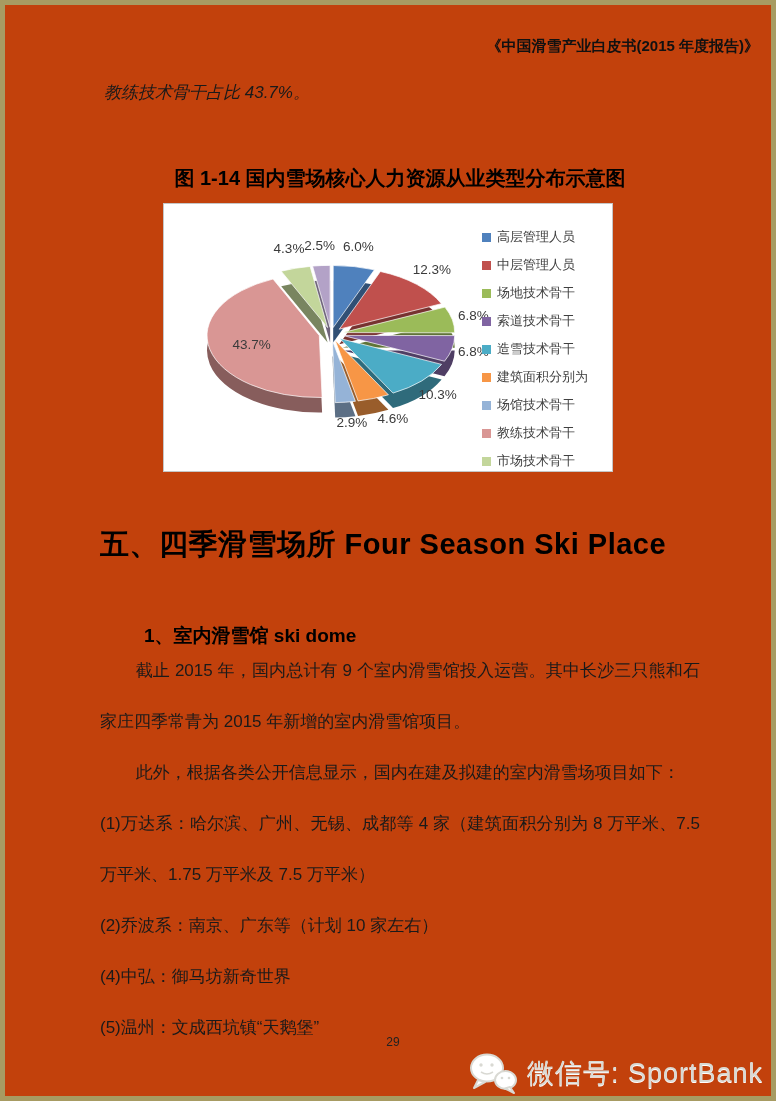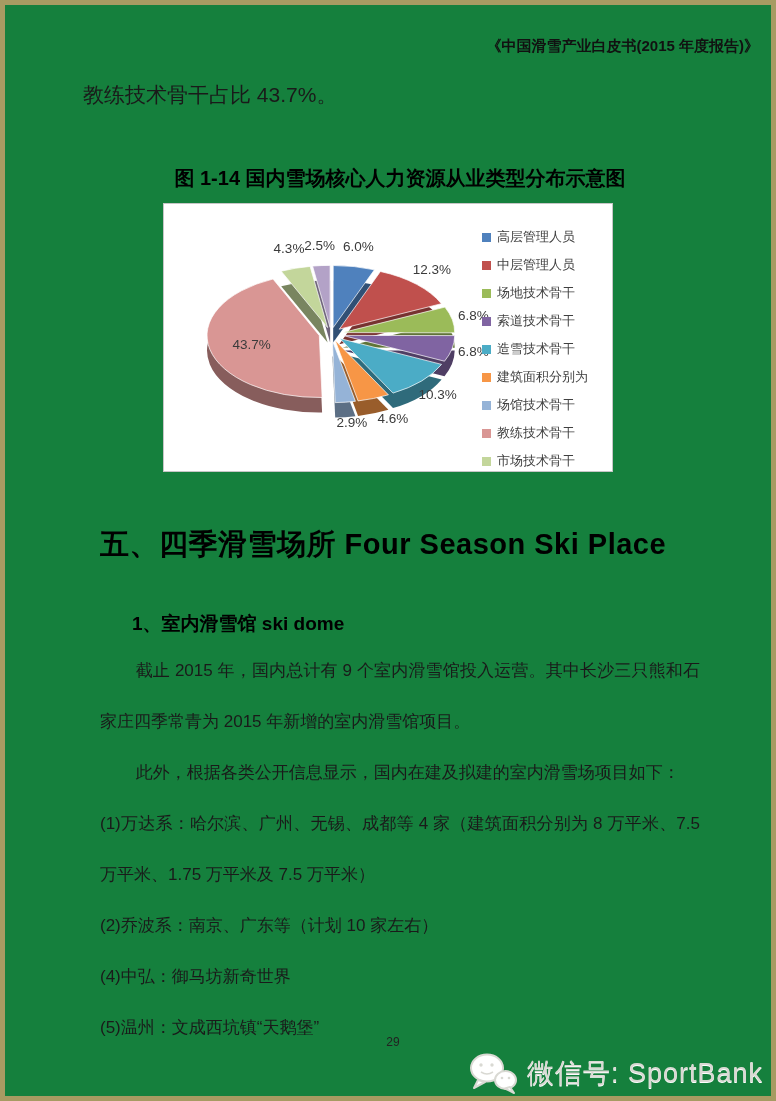--- a/index.html
+++ b/index.html
@@ -1,33 +1,33 @@
 <!DOCTYPE html>
 <html><head>
 <meta charset="utf-8">
 <style>
   html,body{margin:0;padding:0;background:#ffffff;}
   .page{
     position:relative;width:776px;height:1101px;box-sizing:border-box;
-    background:#15803d;border:5px solid #A79B62;overflow:hidden;
+    background:#c2410c;border:5px solid #A79B62;overflow:hidden;
     font-family:"Liberation Sans","DejaVu Sans",sans-serif;color:#1a1a1a;
   }
   .header{position:absolute;top:32px;right:12px;font-size:15px;font-weight:700;color:#111;}
-  .intro{position:absolute;top:76px;left:78px;font-size:21px;margin:0;}
+  .intro{position:absolute;top:76px;left:99px;font-size:17px;margin:0;font-style:italic;}
   .chart-title{position:absolute;top:160px;left:95px;width:600px;margin:0;
     text-align:center;font-size:20px;font-weight:700;color:#000;}
   .chart-box{position:absolute;left:158px;top:198px;width:448px;height:267px;
     border:1px solid #C6C6C6;background:#fff;}
   .chart-box svg.pie{position:absolute;left:0;top:0;}
   .legend{position:absolute;left:318px;top:24px;}
   .legend-item{display:flex;align-items:center;margin-bottom:10px;font-size:13px;color:#404040;white-space:nowrap;text-align:center;}
   .legend-swatch{width:9px;height:9px;margin-right:6px;flex:none;}
   .plabel{font-size:13.5px;fill:#3b3b3b;font-family:"Liberation Sans","DejaVu Sans",sans-serif;}
   .h1{position:absolute;top:520px;left:95px;margin:0;font-size:29px;font-weight:700;color:#000;letter-spacing:0.5px;}
-  .h2{position:absolute;top:606px;left:127px;margin:0;font-size:19px;font-weight:700;color:#000;}
+  .h2{position:absolute;top:606px;left:127px;margin:12px;font-size:19px;font-weight:700;color:#000;}
   .paras{position:absolute;top:640px;left:95px;width:600px;font-size:17px;line-height:51px;text-align:justify;}
   .paras p{margin:0;}
   .paras p.indent{text-indent:2.1em;}
   .pagenum{position:absolute;top:1030px;left:0;width:776px;text-align:center;font-size:12px;color:#222;}
   .watermark{position:absolute;right:8px;top:1046px;display:flex;align-items:center;gap:9px;
     color:#d9d9d3;font-size:27px;letter-spacing:1px;text-shadow:0 1px 0 #ffffff;}
   .wx-icon{flex:none;}
 </style>
 </head>
 <body>

